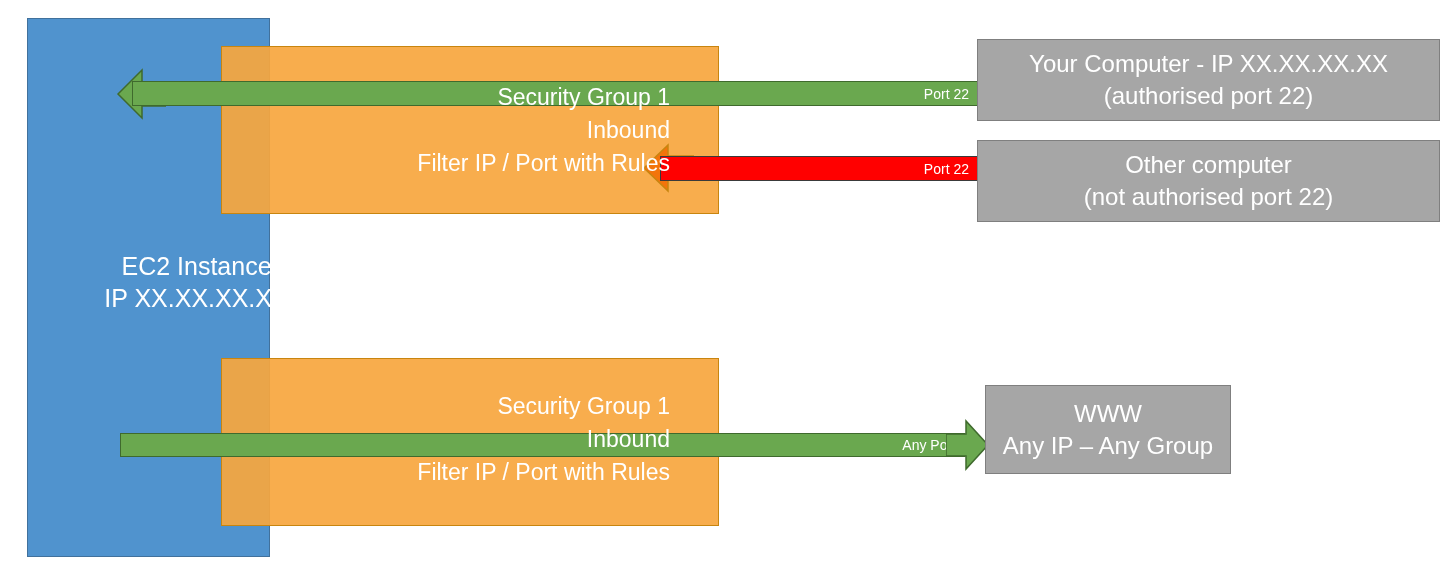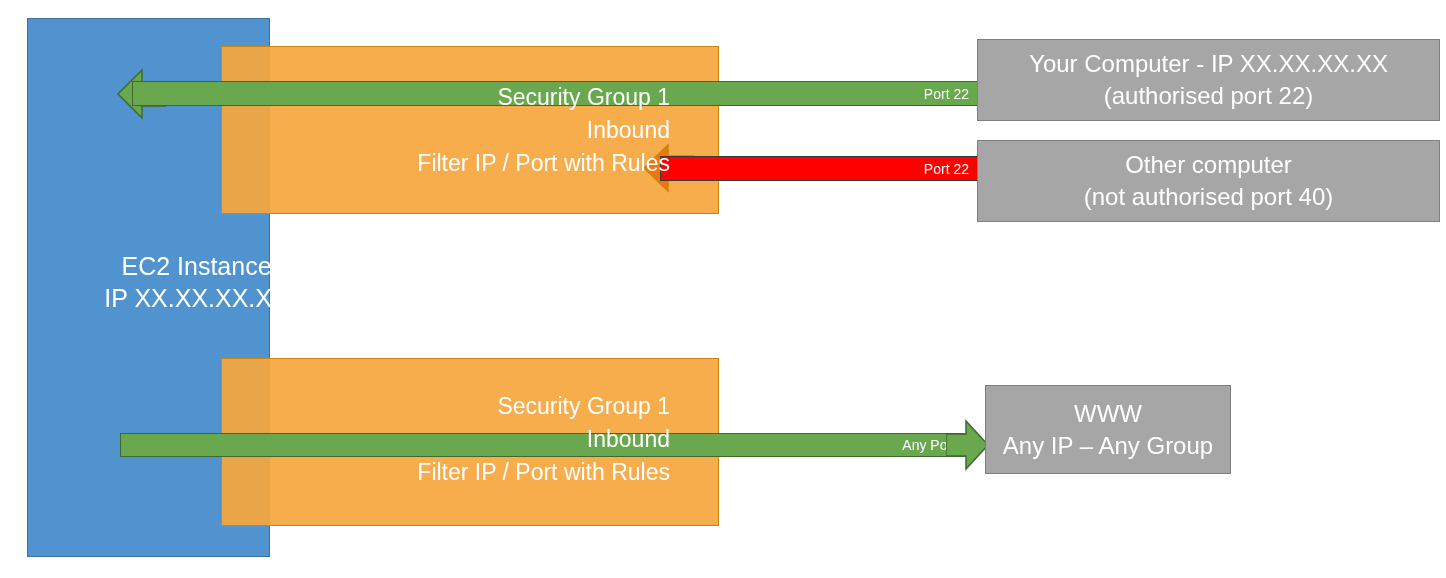--- a/index.html
+++ b/index.html
@@ -173,21 +173,21 @@
     <div>Filter IP / Port with Rules</div>
   </div>
 
   <div class="abs grey-box grey-your-computer">
     <span class="grey-line">Your Computer - IP XX.XX.XX.XX</span>
     <span class="grey-line">(authorised port 22)</span>
   </div>
 
   <div class="abs grey-box grey-other-computer">
     <span class="grey-line">Other computer</span>
-    <span class="grey-line">(not authorised port 40)</span>
+    <span class="grey-line">(not authorised port 22)</span>
   </div>
 
   <div class="abs grey-box grey-www">
     <span class="grey-line">WWW</span>
     <span class="grey-line">Any IP – Any Group</span>
   </div>
 
 </div>
 
 </body></html>

